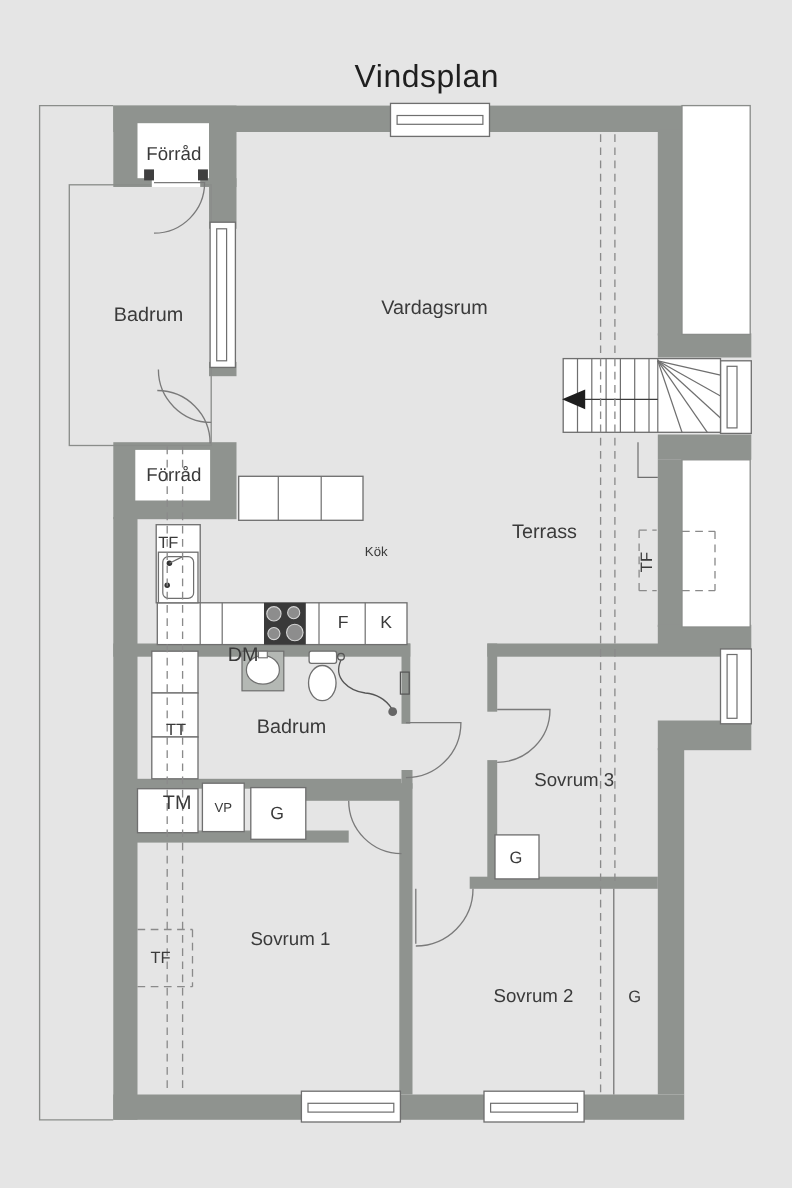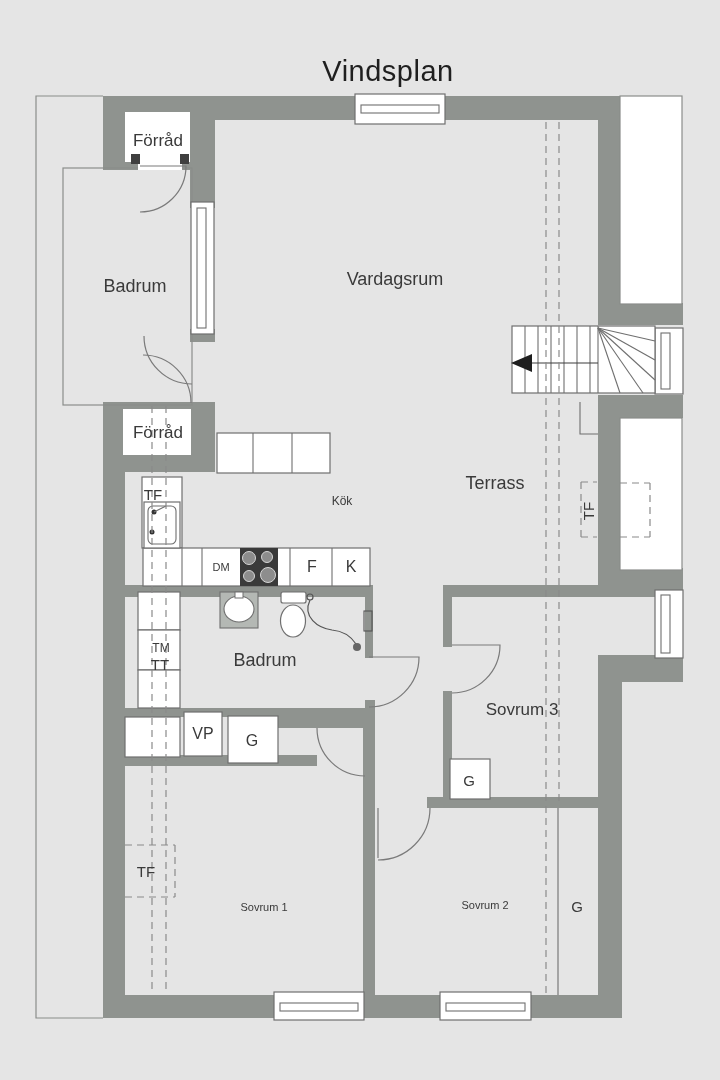--- a/index.html
+++ b/index.html
@@ -232,29 +232,29 @@
   </svg>
 
   <div class="lbl" style="left:158px;top:140px;font-size:17px">Förråd</div>
   <div class="lbl" style="left:135px;top:286px;font-size:18px">Badrum</div>
   <div class="lbl" style="left:395px;top:279px;font-size:18px">Vardagsrum</div>
   <div class="lbl" style="left:158px;top:432px;font-size:17px">Förråd</div>
   <div class="lbl" style="left:342px;top:501px;font-size:12px">Kök</div>
   <div class="lbl" style="left:495px;top:483px;font-size:18px">Terrass</div>
   <div class="lbl" style="left:265px;top:660px;font-size:18px">Badrum</div>
   <div class="lbl" style="left:522px;top:709px;font-size:17px">Sovrum 3</div>
-  <div class="lbl" style="left:264px;top:907px;font-size:11px">Sovrum 1</div>
-  <div class="lbl" style="left:485px;top:905px;font-size:11px">Sovrum 2</div>
+  <div class="lbl" style="left:264px;top:854px;font-size:17px">Sovrum 1</div>
+  <div class="lbl" style="left:485px;top:905px;font-size:17px">Sovrum 2</div>
 
   <div class="lbl" style="left:153px;top:494px;font-size:15px">TF</div>
   <div class="lbl rot" style="left:588px;top:511px;font-size:15px">TF</div>
   <div class="lbl" style="left:146px;top:871px;font-size:15px">TF</div>
-  <div class="lbl" style="left:221px;top:567px;font-size:11px">DM</div>
+  <div class="lbl" style="left:221px;top:595px;font-size:18px">DM</div>
   <div class="lbl" style="left:312px;top:567px;font-size:16px">F</div>
   <div class="lbl" style="left:351px;top:567px;font-size:16px">K</div>
   <div class="lbl" style="left:160px;top:664px;font-size:15px">TT</div>
-  <div class="lbl" style="left:161px;top:648px;font-size:12px">TM</div>
-  <div class="lbl" style="left:203px;top:734px;font-size:16px">VP</div>
+  <div class="lbl" style="left:161px;top:729px;font-size:18px">TM</div>
+  <div class="lbl" style="left:203px;top:734px;font-size:12px">VP</div>
   <div class="lbl" style="left:252px;top:741px;font-size:16px">G</div>
   <div class="lbl" style="left:469px;top:780px;font-size:15px">G</div>
   <div class="lbl" style="left:577px;top:906px;font-size:15px">G</div>
 
 </div>
 
 </body></html>

